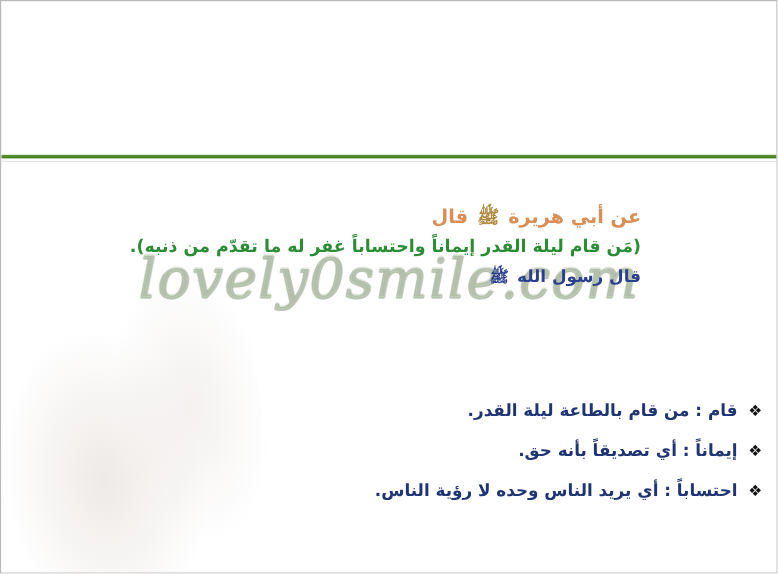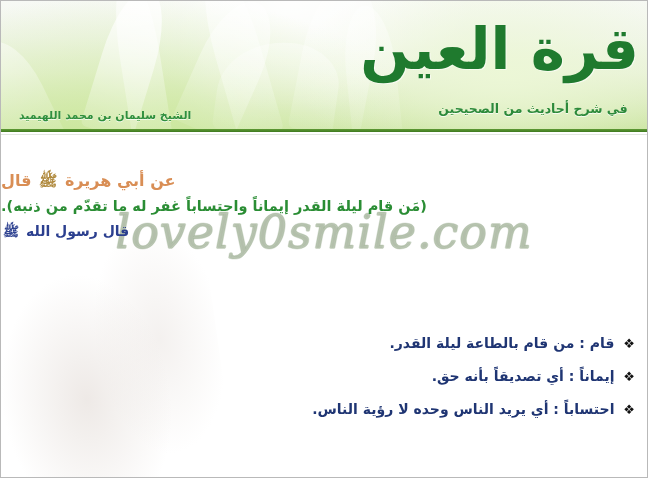--- a/index.html
+++ b/index.html
@@ -169,21 +169,21 @@
     white-space: nowrap;
     pointer-events: none;
     user-select: none;
   }
 
   .hadith {
     position: absolute;
     left: 0;
     top: 34px;
     width: 533px;
-    text-align: left;
+    text-align: right;
     direction: rtl;
   }
   .hadith-line {
     white-space: nowrap;
   }
   .hadith-narrator {
     color: #d98e55;
     font-size: 16px;
     font-weight: bold;
     line-height: 24px;
@@ -226,38 +226,20 @@
     color: #111111;
     font-size: 13px;
     padding-left: 4px;
   }
 </style>
 </head>
 <body>
 
 <div class="page">
 
-  <div class="header">
-    <div class="header-wash"></div>
-
-    <div class="leaf l1"></div>
-    <div class="leaf l2"></div>
-    <div class="leaf l3"></div>
-    <div class="leaf l4"></div>
-    <div class="leaf l5"></div>
-    <div class="leaf l6"></div>
-    <div class="leaf l7"></div>
-    <div class="leaf l8"></div>
-
-    <div class="logo">قرة العين</div>
-
-    <div class="logo-subtitle">في شرح أحاديث من الصحيحين</div>
-
-    <div class="author">الشيخ سليمان بن محمد اللهيميد</div>
-  </div>
 
   <div class="header-rule"></div>
   <div class="header-underline"></div>
 
   <div class="body-area">
 
     <div class="ghost"></div>
 
     <div class="watermark">lovely0smile.com</div>
 

